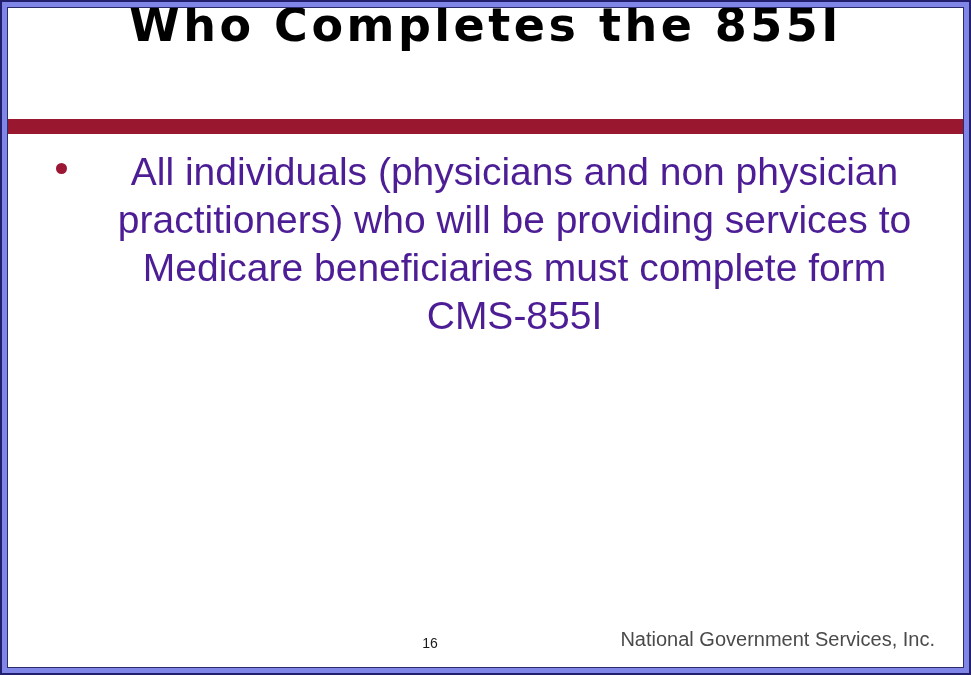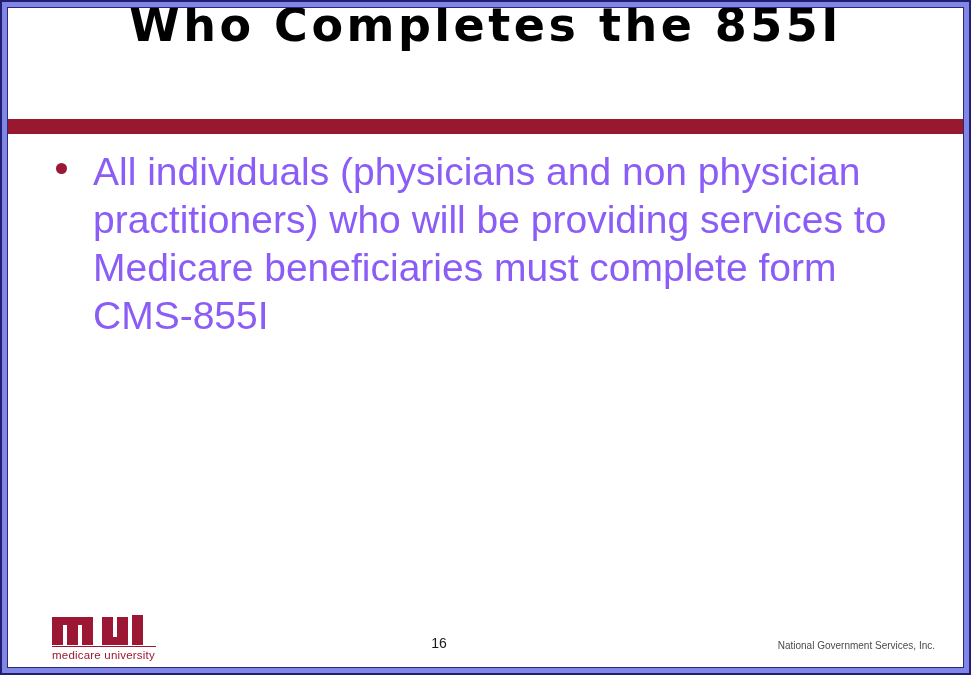--- a/index.html
+++ b/index.html
@@ -108,22 +108,23 @@
     border-radius: 50%;
     background: #9b1733;
     margin-top: 15px;
     margin-right: 26px;
   }
   .bullet-text {
     flex: 1 1 auto;
     font-family: "Liberation Sans", sans-serif;
     font-size: 39px;
     line-height: 48px;
-    color: #8b5cf6;
+    color: #4c1d95;
     letter-spacing: 0px;
+    text-align: center;
   }
 
   
   #footer {
     position: absolute;
     left: 0;
     bottom: 0;
     width: 971px;
     height: 80px;
     z-index: 10;
@@ -159,29 +160,28 @@
 
   #page-number {
     position: absolute;
     left: 0;
     bottom: 24px;
     width: 860px;
     text-align: center;
     font-family: "Liberation Sans", sans-serif;
     font-size: 14px;
     color: #1a1a1a;
-    padding-left: 9px;
   }
 
   #footer-org {
     position: absolute;
     right: 36px;
     bottom: 24px;
     font-family: "Liberation Sans", sans-serif;
-    font-size: 10px;
+    font-size: 20px;
     color: #4a4a4a;
     white-space: nowrap;
   }
 </style>
 </head>
 <body>
 
 <div id="slide">
 
   <div class="border-inner"></div>
@@ -196,36 +196,20 @@
 
   <div id="body-block">
     <div class="bullet-row">
       <span class="bullet-dot"></span>
       <span class="bullet-text">All individuals (physicians and non physician practitioners) who will be providing services to Medicare beneficiaries must complete form CMS-855I</span>
     </div>
   </div>
 
   <div id="footer">
 
-    <div id="logo">
-      <svg id="logo-mark" viewBox="0 0 208 60" xmlns="http://www.w3.org/2000/svg" aria-hidden="true">
-
-        <rect x="0" y="4" width="22" height="56" fill="#9b1733"></rect>
-        <rect x="30" y="4" width="22" height="56" fill="#9b1733"></rect>
-        <rect x="60" y="4" width="22" height="56" fill="#9b1733"></rect>
-        <rect x="0" y="4" width="82" height="16" fill="#9b1733"></rect>
-
-        <rect x="100" y="4" width="22" height="56" fill="#9b1733"></rect>
-        <rect x="130" y="4" width="22" height="56" fill="#9b1733"></rect>
-        <rect x="100" y="44" width="52" height="16" fill="#9b1733"></rect>
-        <rect x="160" y="0" width="22" height="60" fill="#9b1733"></rect>
-      </svg>
-      <div id="logo-rule"></div>
-      <div id="logo-words">medicare university</div>
-    </div>
 
     <div id="page-number">16</div>
 
     <div id="footer-org">National Government Services, Inc.</div>
 
   </div>
 
 </div>
 
 </body></html>

